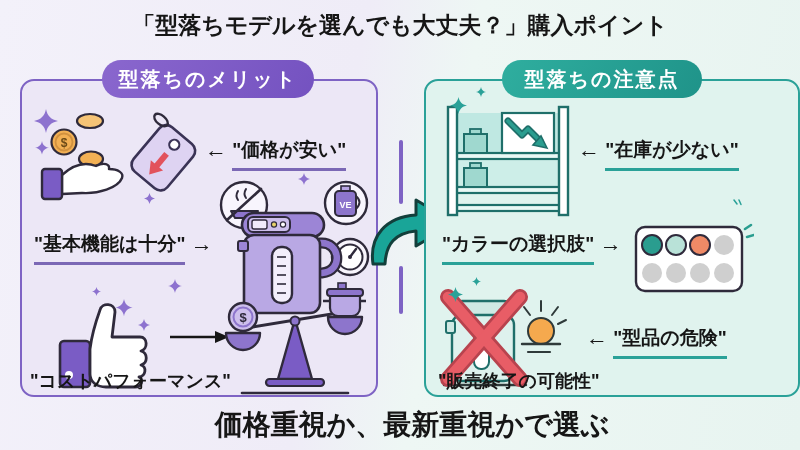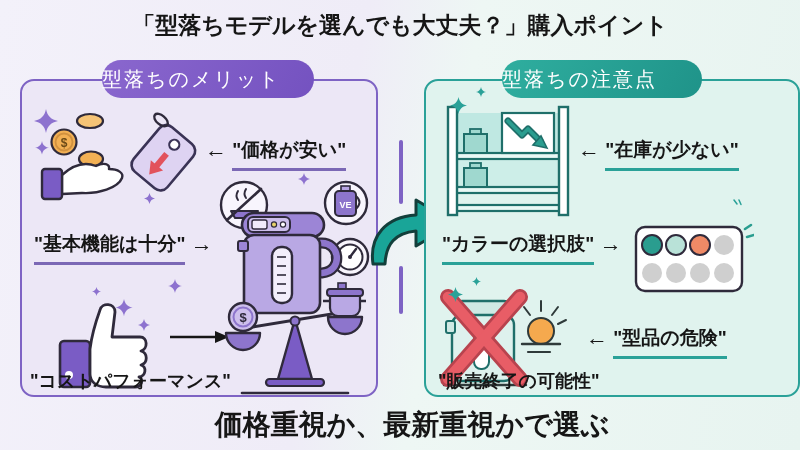--- a/index.html
+++ b/index.html
@@ -8,22 +8,22 @@
     background:linear-gradient(100deg,#f3f1fa 0%,#efecf7 42%,#eef7f4 55%,#e7f4f0 100%);
     font-family:"Liberation Sans","DejaVu Sans",sans-serif;color:#161616;
   }
   .title{position:absolute;top:10px;left:0;width:100%;text-align:center;
     font-size:23px;font-weight:800;}
   .footer{position:absolute;bottom:6px;left:12px;width:100%;text-align:center;
     font-size:28px;font-weight:800;}
   .panel{position:absolute;top:79px;height:318px;border-radius:14px;box-sizing:border-box;}
   .panel-left{left:20px;width:358px;background:#ece7f6;border:2.5px solid #7e63c4;}
   .panel-right{left:424px;width:376px;background:#e0f3ee;border:2.5px solid #2aa198;}
-  .pill{position:absolute;top:-21px;height:38px;line-height:38px;
-    border-radius:19px;color:#fff;font-size:20px;font-weight:400;letter-spacing:2px;}
+  .pill{position:absolute;top:-21px;height:38px;line-height:38px;text-align:center;
+    border-radius:19px;color:#fff;font-size:20px;font-weight:700;letter-spacing:2px;}
   .pill-purple{left:80px;width:212px;background:linear-gradient(120deg,#8a67ce,#7452c0);}
   .pill-teal{left:76px;width:200px;background:linear-gradient(120deg,#2fae9f,#1f9389);}
   .label{position:absolute;font-size:19px;font-weight:800;white-space:nowrap;}
   .q{display:inline-block;}
   .u-purple{border-bottom:3px solid #7b68b5;padding-bottom:5px;}
   .u-teal{border-bottom:3px solid #2aa198;padding-bottom:5px;}
   .arr{font-weight:700;font-size:22px;vertical-align:-1px;}
   .icon{position:absolute;}
   .sp{position:absolute;line-height:0;}
   .divider{position:absolute;left:399px;width:4px;background:#7e63c4;border-radius:2px;}

